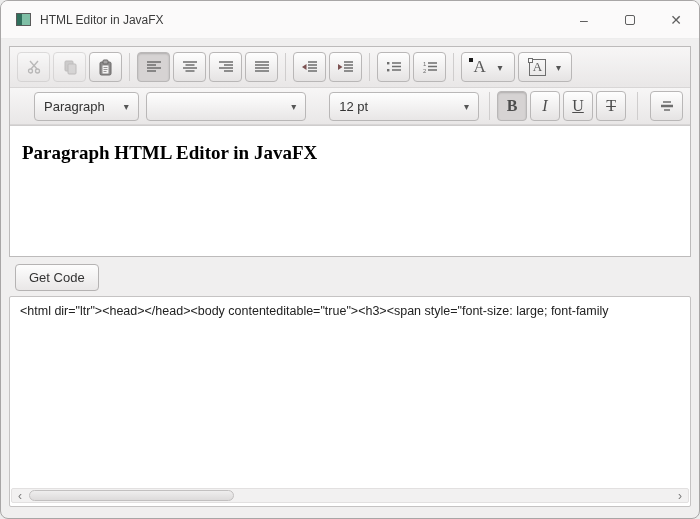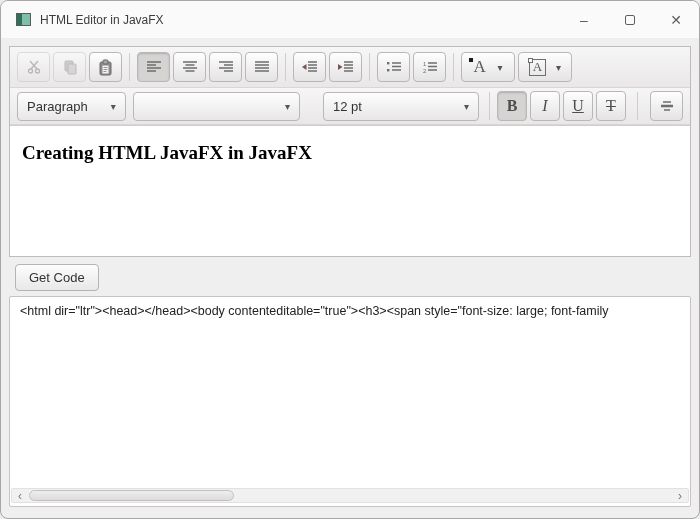--- a/index.html
+++ b/index.html
@@ -47,21 +47,21 @@
   .tbtn.wide { width:54px; justify-content:space-evenly; }
   .sep { width:1px; height:28px; background:#cfcdcd; margin:0 4px; flex:0 0 auto; }
   .icon { display:block; }
   
   .combo {
     height:29px; border:1px solid #b9b7b7; border-radius:4px;
     background:linear-gradient(#fefefe,#e8e6e6); display:flex; align-items:center;
     justify-content:space-between; padding:0 9px; font-size:13px; color:#333; cursor:default;
   }
   .combo .arrow { color:#555; font-size:10px; margin-left:8px; }
-  .combo.c-paragraph { width:114px; }
+  .combo.c-paragraph { width:114px;margin-left:17px; }
   .combo.c-font { width:176px; margin-left:4px; }
   .combo.c-size { width:164px; margin-left:20px; }
   .fmt-label { font-family:"Liberation Serif", serif; font-size:16px; color:#4d4d4d; }
   .fmt-b { font-weight:bold; }
   .fmt-i { font-style:italic; }
   .fmt-u { text-decoration:underline; }
   .fmt-s { text-decoration:line-through; }
   
   .edit-area {
     flex:1; background:#ffffff; border-top:1px solid #cfcdcd; padding:9px 12px;
@@ -243,21 +243,21 @@
         <div class="tbtn" style="margin-left:5px;">
           <svg class="icon" width="16" height="14" viewBox="0 0 16 14">
             <path d="M4 3 h8" stroke="#6e6e6e" stroke-width="1.3"></path>
             <path d="M2 7 h12" stroke="#6e6e6e" stroke-width="2.6"></path>
             <path d="M5 11 h6" stroke="#6e6e6e" stroke-width="1.3"></path>
           </svg>
         </div>
       </div>
 
       <div class="edit-area">
-        <h3 class="edit-heading">Creating HTML JavaFX in JavaFX</h3>
+        <h3 class="edit-heading">Paragraph HTML Editor in JavaFX</h3>
       </div>
     </div>
 
     <div class="getcode-row">
       <span class="get-code-btn">Get Code</span>
     </div>
 
     <div class="code-area">
       <div class="code-text">&lt;html dir="ltr"&gt;&lt;head&gt;&lt;/head&gt;&lt;body contenteditable="true"&gt;&lt;h3&gt;&lt;span style="font-size: large; font-family</div>
       <div class="hscrollbar">

